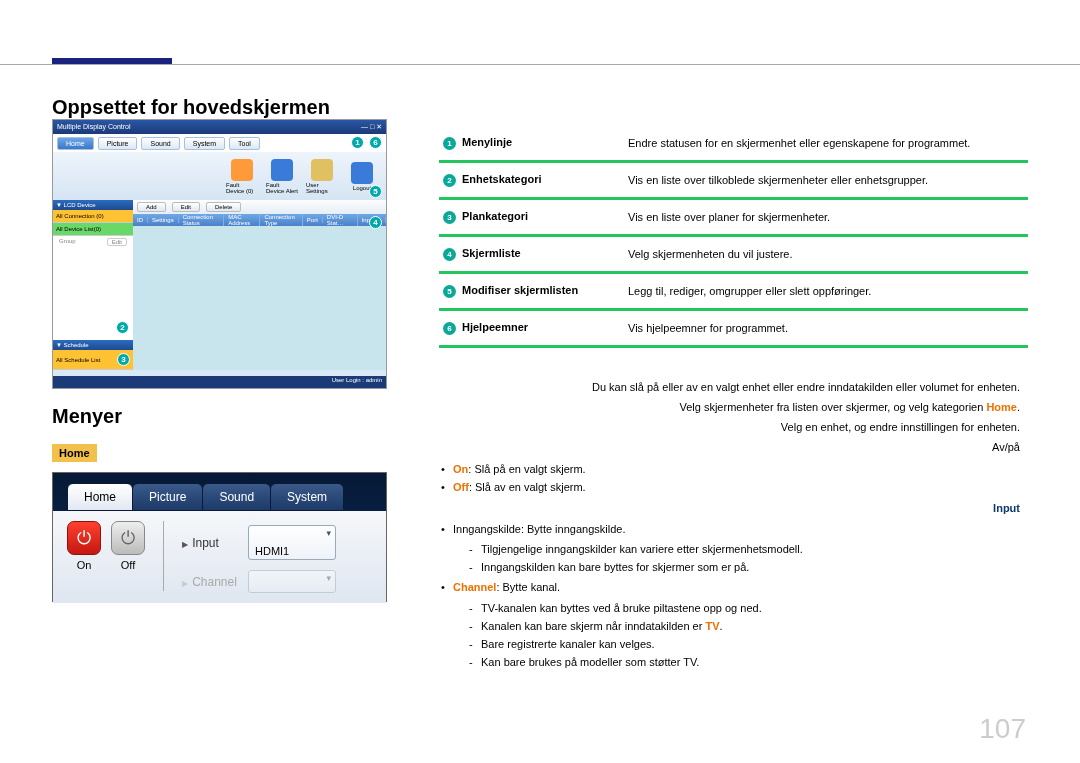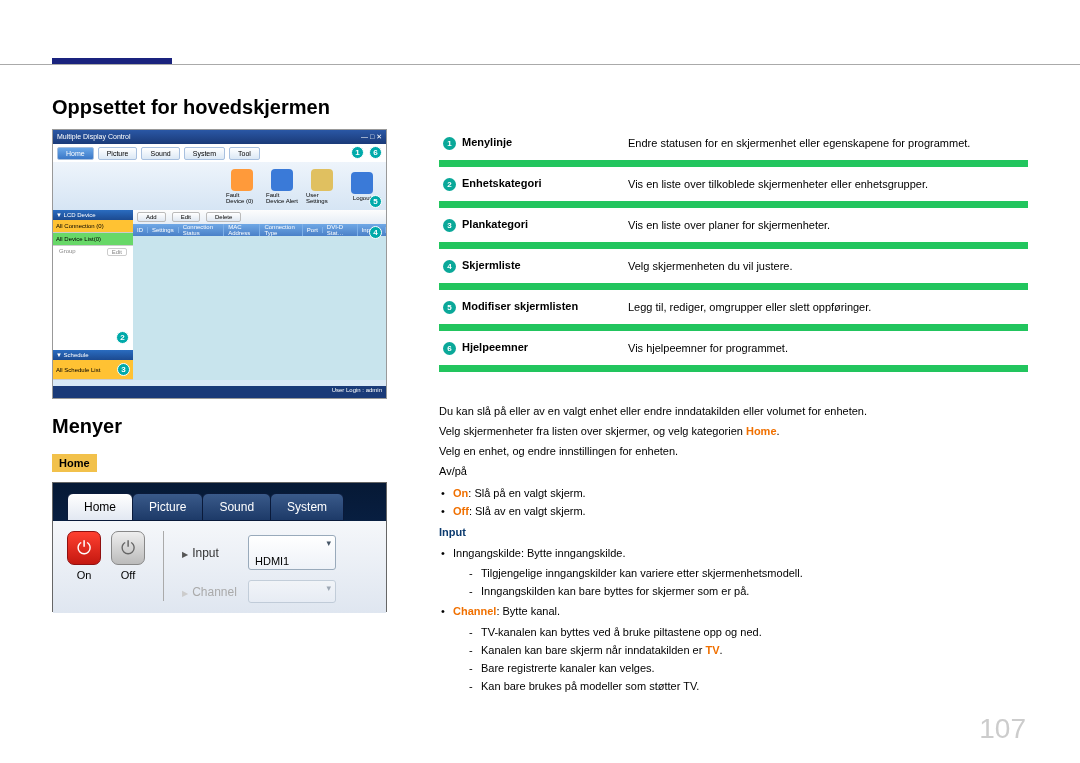--- a/index.html
+++ b/index.html
@@ -30,21 +30,21 @@
     background: #1a237e;
   }
   .content {
     display: flex;
     gap: 52px;
     margin-top: 68px;
   }
   .left-col { width: 335px; flex-shrink:0; }
   .right-col { flex: 1; padding-top: 30px; }
 
-  h1 { font-size: 20px; font-weight: bold; margin-bottom: 10px; font-family: "Segoe UI", Arial; }
+  h1 { font-size: 20px; font-weight: bold; font-family: "Segoe UI", Arial; }
   h2 { font-size: 20px; font-weight: bold; margin: 16px 0 10px; }
 
   
   .app-shot {
     width: 335px; height: 270px; border: 1px solid #999;
     background: linear-gradient(#e8f2fa, #d8e8f6);
     position: relative; font-size: 7px;
   }
   .app-title { background: linear-gradient(#2a57a5,#1a3a78); color:#fff; height:14px; line-height:14px; padding:0 4px; font-size:7px; display:flex; justify-content:space-between;}
   .app-menu { background:#fff; height:18px; display:flex; align-items:center; gap:4px; padding:2px 4px; position:relative;}
@@ -85,27 +85,27 @@
   .frow { display:flex; align-items:center; gap:8px; font-size:12px;}
   .arrow-lbl { color:#333; width:58px;}
   .arrow-lbl.dim { color:#aaa;}
   .arrow-lbl::before { content:"▶"; font-size:8px; margin-right:4px; color:#555;}
   .arrow-lbl.dim::before { color:#ccc;}
   .dd { background:linear-gradient(#fff,#eef2f8); border:1px solid #9ab; border-radius:3px; padding:19px 18px 2px 6px; font-size:11px; width:88px; position:relative;}
   .dd::after { content:"▾"; position:absolute; right:4px; top:2px; font-size:9px; color:#456;}
 
   
   .desc-table { width:100%; border-collapse: collapse; margin-top: 0;}
-  .desc-table td { padding: 10px 4px; border-bottom:7px solid #22c55e; vertical-align:middle;}
+  .desc-table td { padding: 10px 4px; border-bottom:3px solid #22c55e; vertical-align:middle;}
   .desc-table td:first-child { width:185px; font-weight:bold; font-size:11px;}
   .desc-num { display:inline-flex; width:13px; height:13px; background:#0aa899; color:#fff; border-radius:50%; font-size:8px; align-items:center; justify-content:center; margin-right:6px; font-weight:bold;}
 
   
   .textblk { font-size:11px; line-height:1.65; }
-  .textblk p { margin:2px 0;}
+  .textblk p { margin:2px 8px;text-align:right;}
   ul.b { list-style:none; padding-left:14px; margin:3px 0;}
   ul.b > li::before { content:"•"; color:#000; display:inline-block; width:12px; margin-left:-12px;}
   ul.dash { list-style:none; padding-left:28px; margin:2px 0;}
   ul.dash > li::before { content:"-"; display:inline-block; width:12px; margin-left:-12px;}
   .hl-orange { color:#f07000; font-weight:bold;}
   .hl-navy { color:#0b3a6e; font-weight:bold;}
   .sec-home { background:#f2c14b; color:#000; font-weight:bold; padding:3px 7px; display:inline-block; margin:6px 0 10px;}
 
   .pagenum { position:absolute; right:54px; bottom:18px; font-size:28px; color:#ccc; font-weight:300;}
 </style>

